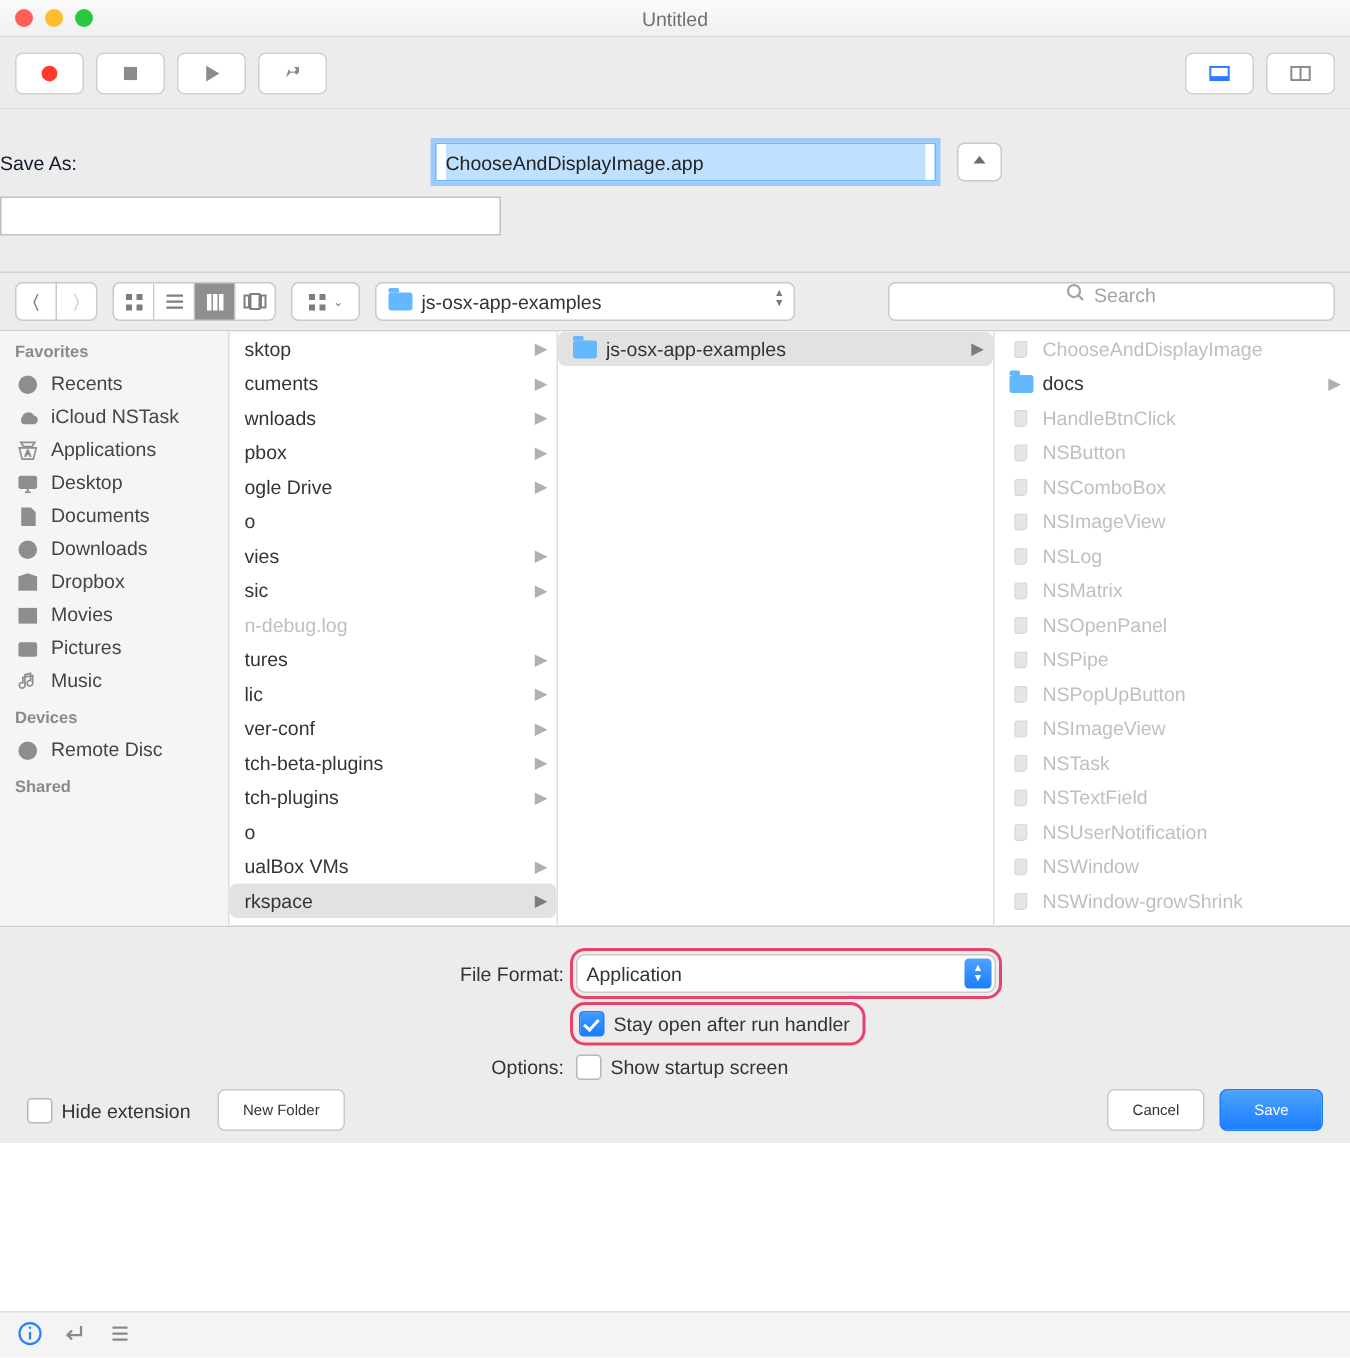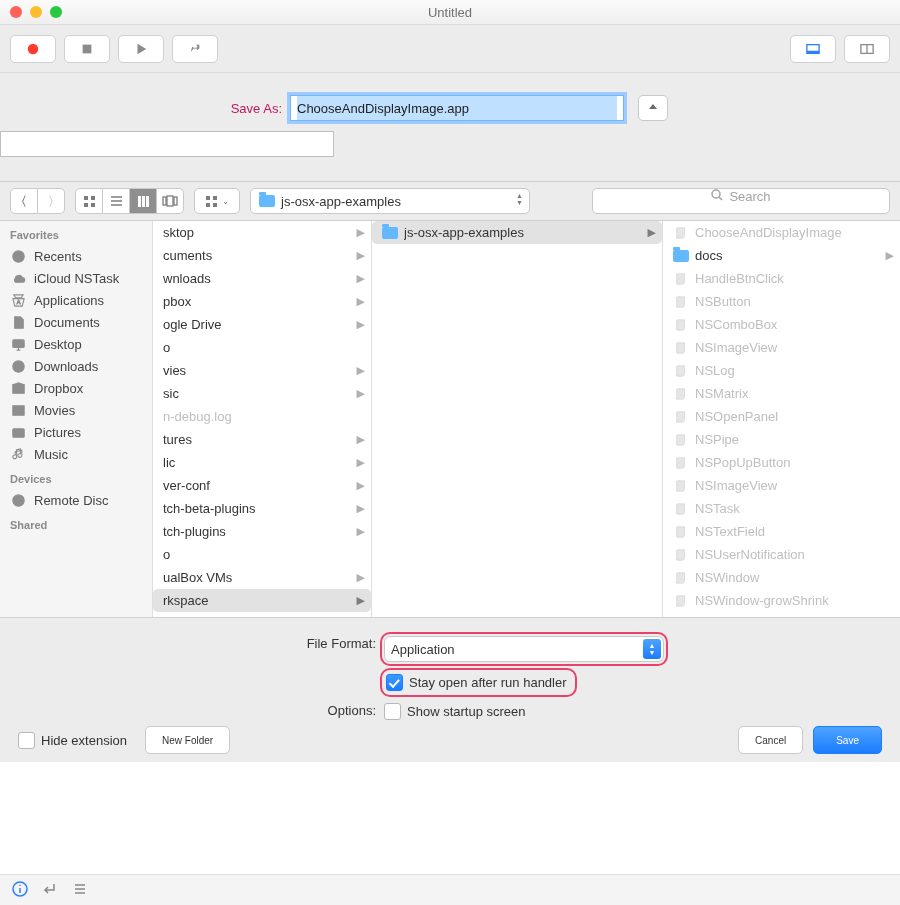--- a/index.html
+++ b/index.html
@@ -58,21 +58,21 @@
   .tb-btn.active{background:#fff;color:#2a7fff}
   .tb-btn.active svg{fill:#2a7fff}
 
   
   .sheet-top{
     background:var(--mac-panel);
     padding:22px 0 14px;
     border-bottom:1px solid #d0d0d0;
   }
   .field-row{display:flex;align-items:center;gap:8px;margin:0 0 10px}
-  .field-label{width:282px;text-align:right;color:#be185d}
+  .field-label{width:282px;color:#0f172a}
   .text-input{
     width:320px;height:24px;
     border:1px solid #bfbfbf;border-radius:0;
     padding:0 6px;font-size:13px;background:#fff;color:#222;
   }
   .text-input.focused{
     outline:3px solid #9ecbff;border-color:#6fb7ff;
   }
   .expand-btn{
     width:28px;height:24px;border:1px solid #c9c9c9;border-radius:5px;background:#fff;
@@ -109,21 +109,21 @@
     flex:0 0 296px;height:24px;border:1px solid #c9c9c9;border-radius:5px;background:#fff;
     display:flex;align-items:flex-start;justify-content:center;color:#a3a3a3;gap:6px;font-size:13px;
   }
 
   
   .browser{
     height:396px;display:flex;background:#fff;border-bottom:1px solid #cfcfcf;
   }
   .sidebar{flex:0 0 152px;background:#f5f5f5;border-right:1px solid var(--col-sep);overflow:hidden}
   .sb-head{color:#8a8a8a;font-size:11px;font-weight:600;padding:8px 10px 4px}
-  .sb-item{display:flex;align-items:center;gap:8px;padding:3px 10px;color:#444}
+  .sb-item{display:flex;align-items:flex-start;gap:8px;padding:3px 10px;color:#444}
   .sb-ico{width:16px;height:16px;display:flex;align-items:center;justify-content:center;color:#8e8e8e}
   .sb-ico svg{width:15px;height:15px;fill:#8e8e8e;stroke:#8e8e8e}
 
   .col{flex:1;overflow:hidden;border-right:1px solid var(--col-sep)}
   .col:last-child{border-right:0}
   .row{display:flex;align-items:center;height:23px;padding:0 6px 0 10px;position:relative;color:#343434}
   .row .lbl{flex:1;white-space:nowrap;overflow:hidden;text-overflow:clip}
   .row.sel{background:var(--row-sel)}
   .row.dim{color:#bfbfbf}
   .row .chev{color:#b0b0b0;font-size:11px;position:absolute;right:6px}
@@ -134,21 +134,21 @@
   .ico-script{
     width:14px;height:14px;display:flex;align-items:center;justify-content:center;
   }
   .ico-script svg{width:14px;height:14px;fill:#cfcfcf}
 
   
   .bottom{
     background:var(--mac-panel);
     padding:18px 18px 8px;
   }
-  .opt-row{display:flex;align-items:flex-start;margin:0 0 10px}
+  .opt-row{display:flex;align-items:center;margin:0 0 10px}
   .opt-label{width:358px;text-align:right;padding-right:8px}
   .dropdown{
     width:266px;height:24px;border-radius:5px;background:#fff;
     border:1px solid #c9c9c9;display:flex;align-items:center;padding:0 6px;position:relative;
   }
   .dropdown .updown2{
     position:absolute;right:2px;top:2px;bottom:2px;width:18px;border-radius:3px;
     background:linear-gradient(#4ea3ff,#1b7dff);display:flex;flex-direction:column;align-items:center;justify-content:center;color:#fff;font-size:7px;line-height:7px;
   }
   .cbox{width:15px;height:15px;border:1px solid #b7b7b7;border-radius:3px;background:#fff;display:flex;align-items:center;justify-content:center;margin-right:6px}
@@ -327,34 +327,34 @@
           <svg viewBox="0 0 16 16" fill="#8e8e8e">
             <path d="M3 2l2 3h6l2-3zM2 6h12l-2 8H4z" fill="none" stroke="#8e8e8e" stroke-width="1.2"></path>
             <text x="8" y="12" font-size="6" text-anchor="middle" fill="#8e8e8e">A</text>
           </svg>
         </span>
         <span>Applications</span>
       </div>
       <div class="sb-item">
         <span class="sb-ico">
           <svg viewBox="0 0 16 16" fill="none" stroke-width="1.3">
+            <rect x="2" y="3" width="12" height="8" rx="1"></rect>
+            <path d="M6 14h4M8 11v3"></path>
+          </svg>
+        </span>
+        <span>Desktop</span>
+      </div>
+      <div class="sb-item">
+        <span class="sb-ico">
+          <svg viewBox="0 0 16 16" fill="none" stroke-width="1.3">
             <path d="M4 2h6l3 3v9H4z"></path>
             <path d="M10 2v3h3"></path>
           </svg>
         </span>
         <span>Documents</span>
-      </div>
-      <div class="sb-item">
-        <span class="sb-ico">
-          <svg viewBox="0 0 16 16" fill="none" stroke-width="1.3">
-            <rect x="2" y="3" width="12" height="8" rx="1"></rect>
-            <path d="M6 14h4M8 11v3"></path>
-          </svg>
-        </span>
-        <span>Desktop</span>
       </div>
       <div class="sb-item">
         <span class="sb-ico">
           <svg viewBox="0 0 16 16" fill="none" stroke-width="1.3">
             <circle cx="8" cy="8" r="6"></circle>
             <path d="M8 4v6M5 8l3 3 3-3"></path>
           </svg>
         </span>
         <span>Downloads</span>
       </div>

